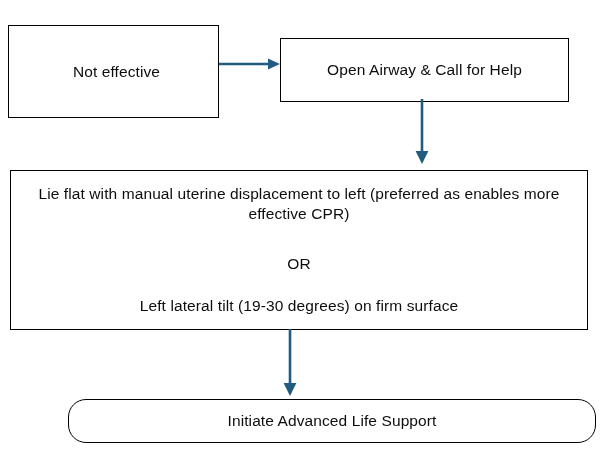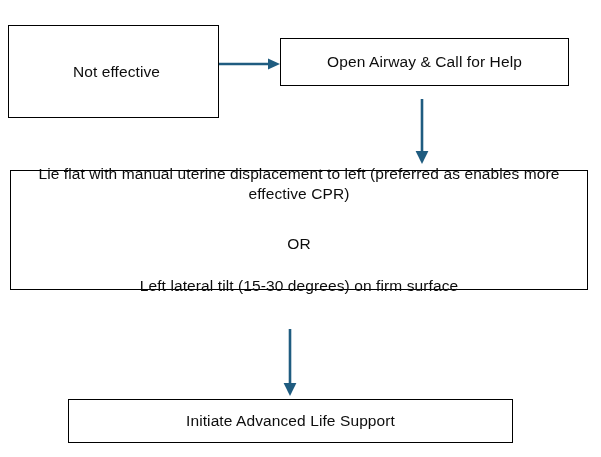--- a/index.html
+++ b/index.html
@@ -51,40 +51,41 @@
   #node-unresponsive .line {
     text-align: center;
   }
   #node-unresponsive .line.first { margin-bottom: 21px; }
 
   
   #node-open-airway {
     left: 280px;
     top: 38px;
     width: 289px;
-    height: 48px;
+    height: 64px;
   }
 
   
   #node-positioning {
     left: 10px;
     top: 170px;
     width: 578px;
-    height: 120px;
+    height: 160px;
     padding: 0 14px;
   }
   #node-positioning .line.l1 { margin-bottom: 23px; }
   #node-positioning .line.l2 { margin-bottom: 23px; margin-top: 8px; }
 
   
   #node-als {
     left: 68px;
     top: 399px;
-    width: 445px;
+    width: 528px;
     height: 44px;
+    border-radius: 18px;
   }
 
   
   .arrow {
     position: absolute;
     overflow: visible;
   }
   .arrow svg { display: block; }
 </style>
 </head>
@@ -110,21 +111,21 @@
   <div class="arrow" id="arrow-2" style="left:414px; top:99px; width:16px; height:66px;">
     <svg width="16" height="66" viewBox="0 0 16 66" xmlns="http://www.w3.org/2000/svg">
       <line x1="8" y1="0" x2="8" y2="53" stroke="#1F5C80" stroke-width="2.6"></line>
       <polygon points="1.6,52 14.4,52 8,65" fill="#1F5C80"></polygon>
     </svg>
   </div>
 
   <div class="node" id="node-positioning">
     <div class="line l1">Lie flat with manual uterine displacement to left (preferred as enables more effective CPR)</div>
     <div class="line l2">OR</div>
-    <div class="line l3">Left lateral tilt (15-30 degrees) on firm surface</div>
+    <div class="line l3">Left lateral tilt (19-30 degrees) on firm surface</div>
   </div>
 
   <div class="arrow" id="arrow-3" style="left:282px; top:329px; width:16px; height:68px;">
     <svg width="16" height="68" viewBox="0 0 16 68" xmlns="http://www.w3.org/2000/svg">
       <line x1="8" y1="0" x2="8" y2="55" stroke="#1F5C80" stroke-width="2.6"></line>
       <polygon points="1.6,54 14.4,54 8,67" fill="#1F5C80"></polygon>
     </svg>
   </div>
 
   <div class="node" id="node-als">

